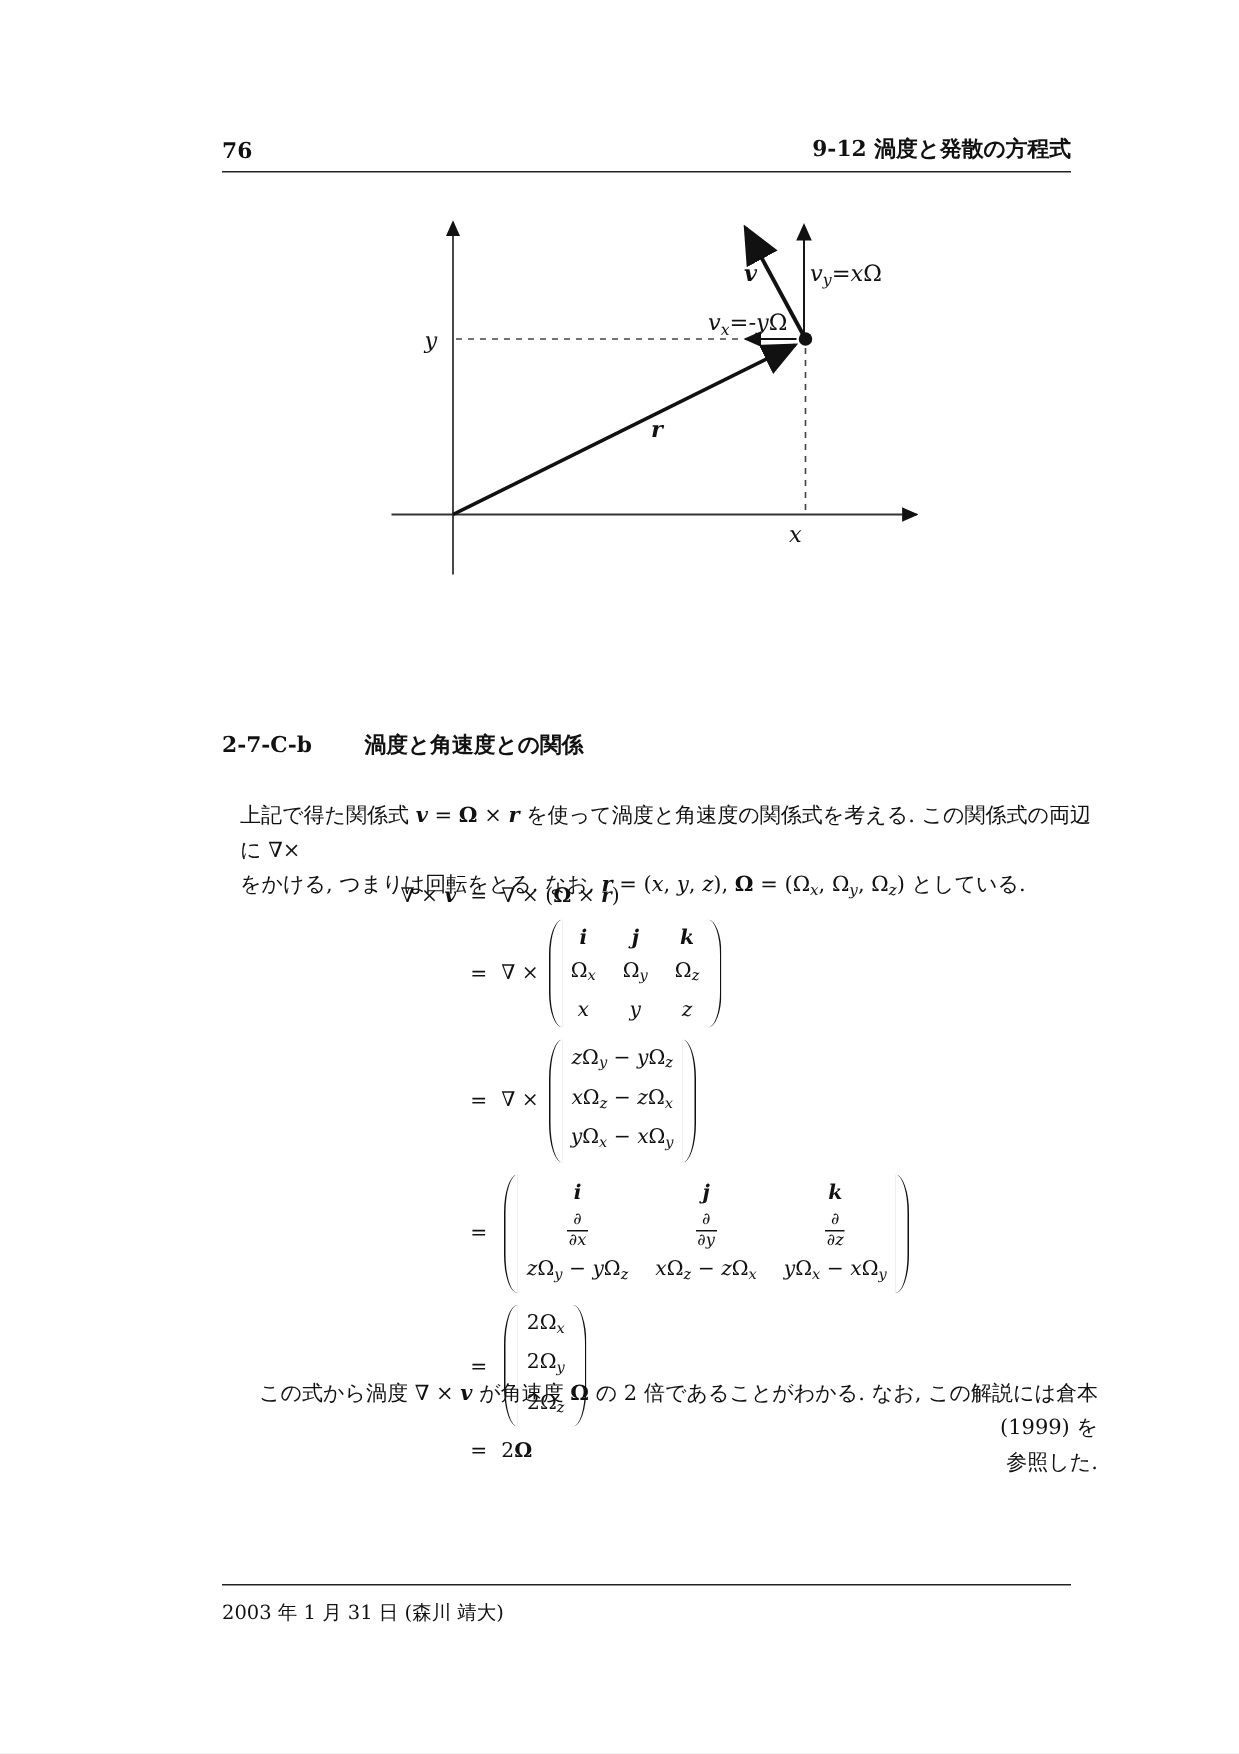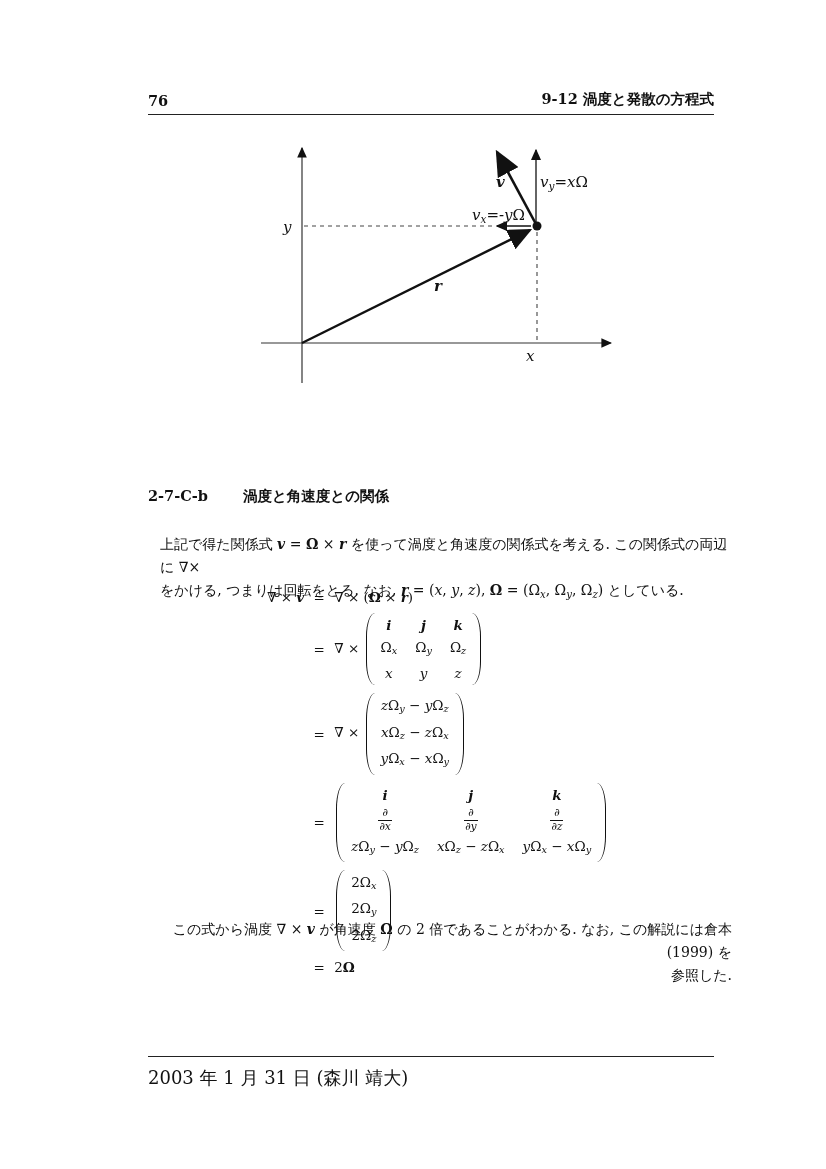--- a/index.html
+++ b/index.html
@@ -42,21 +42,21 @@
   .eq-rel{justify-self:center;}
   .mat{display:inline-flex;align-items:stretch;margin:0 2px;vertical-align:middle;}
   .mat-grid{display:inline-grid;column-gap:18px;row-gap:2px;justify-items:center;
             align-items:center;padding:2px 6px;line-height:20px;}
   .paren-l{width:8px;border-left:1.5px solid #111;border-top-left-radius:14px 50%;
            border-bottom-left-radius:14px 50%;}
   .paren-r{width:8px;border-right:1.5px solid #111;border-top-right-radius:14px 50%;
            border-bottom-right-radius:14px 50%;}
   
   .footer{position:absolute;left:148px;top:1056px;width:566px;border-top:1px solid #222;
-          padding-top:9px;font-size:18px;}
+          padding-top:9px;font-size:13px;}
 </style>
 </head>
 <body>
 
 <div class="page">
 
   <div class="header">
     <div class="header-left">
       <span>76</span>
     </div>

